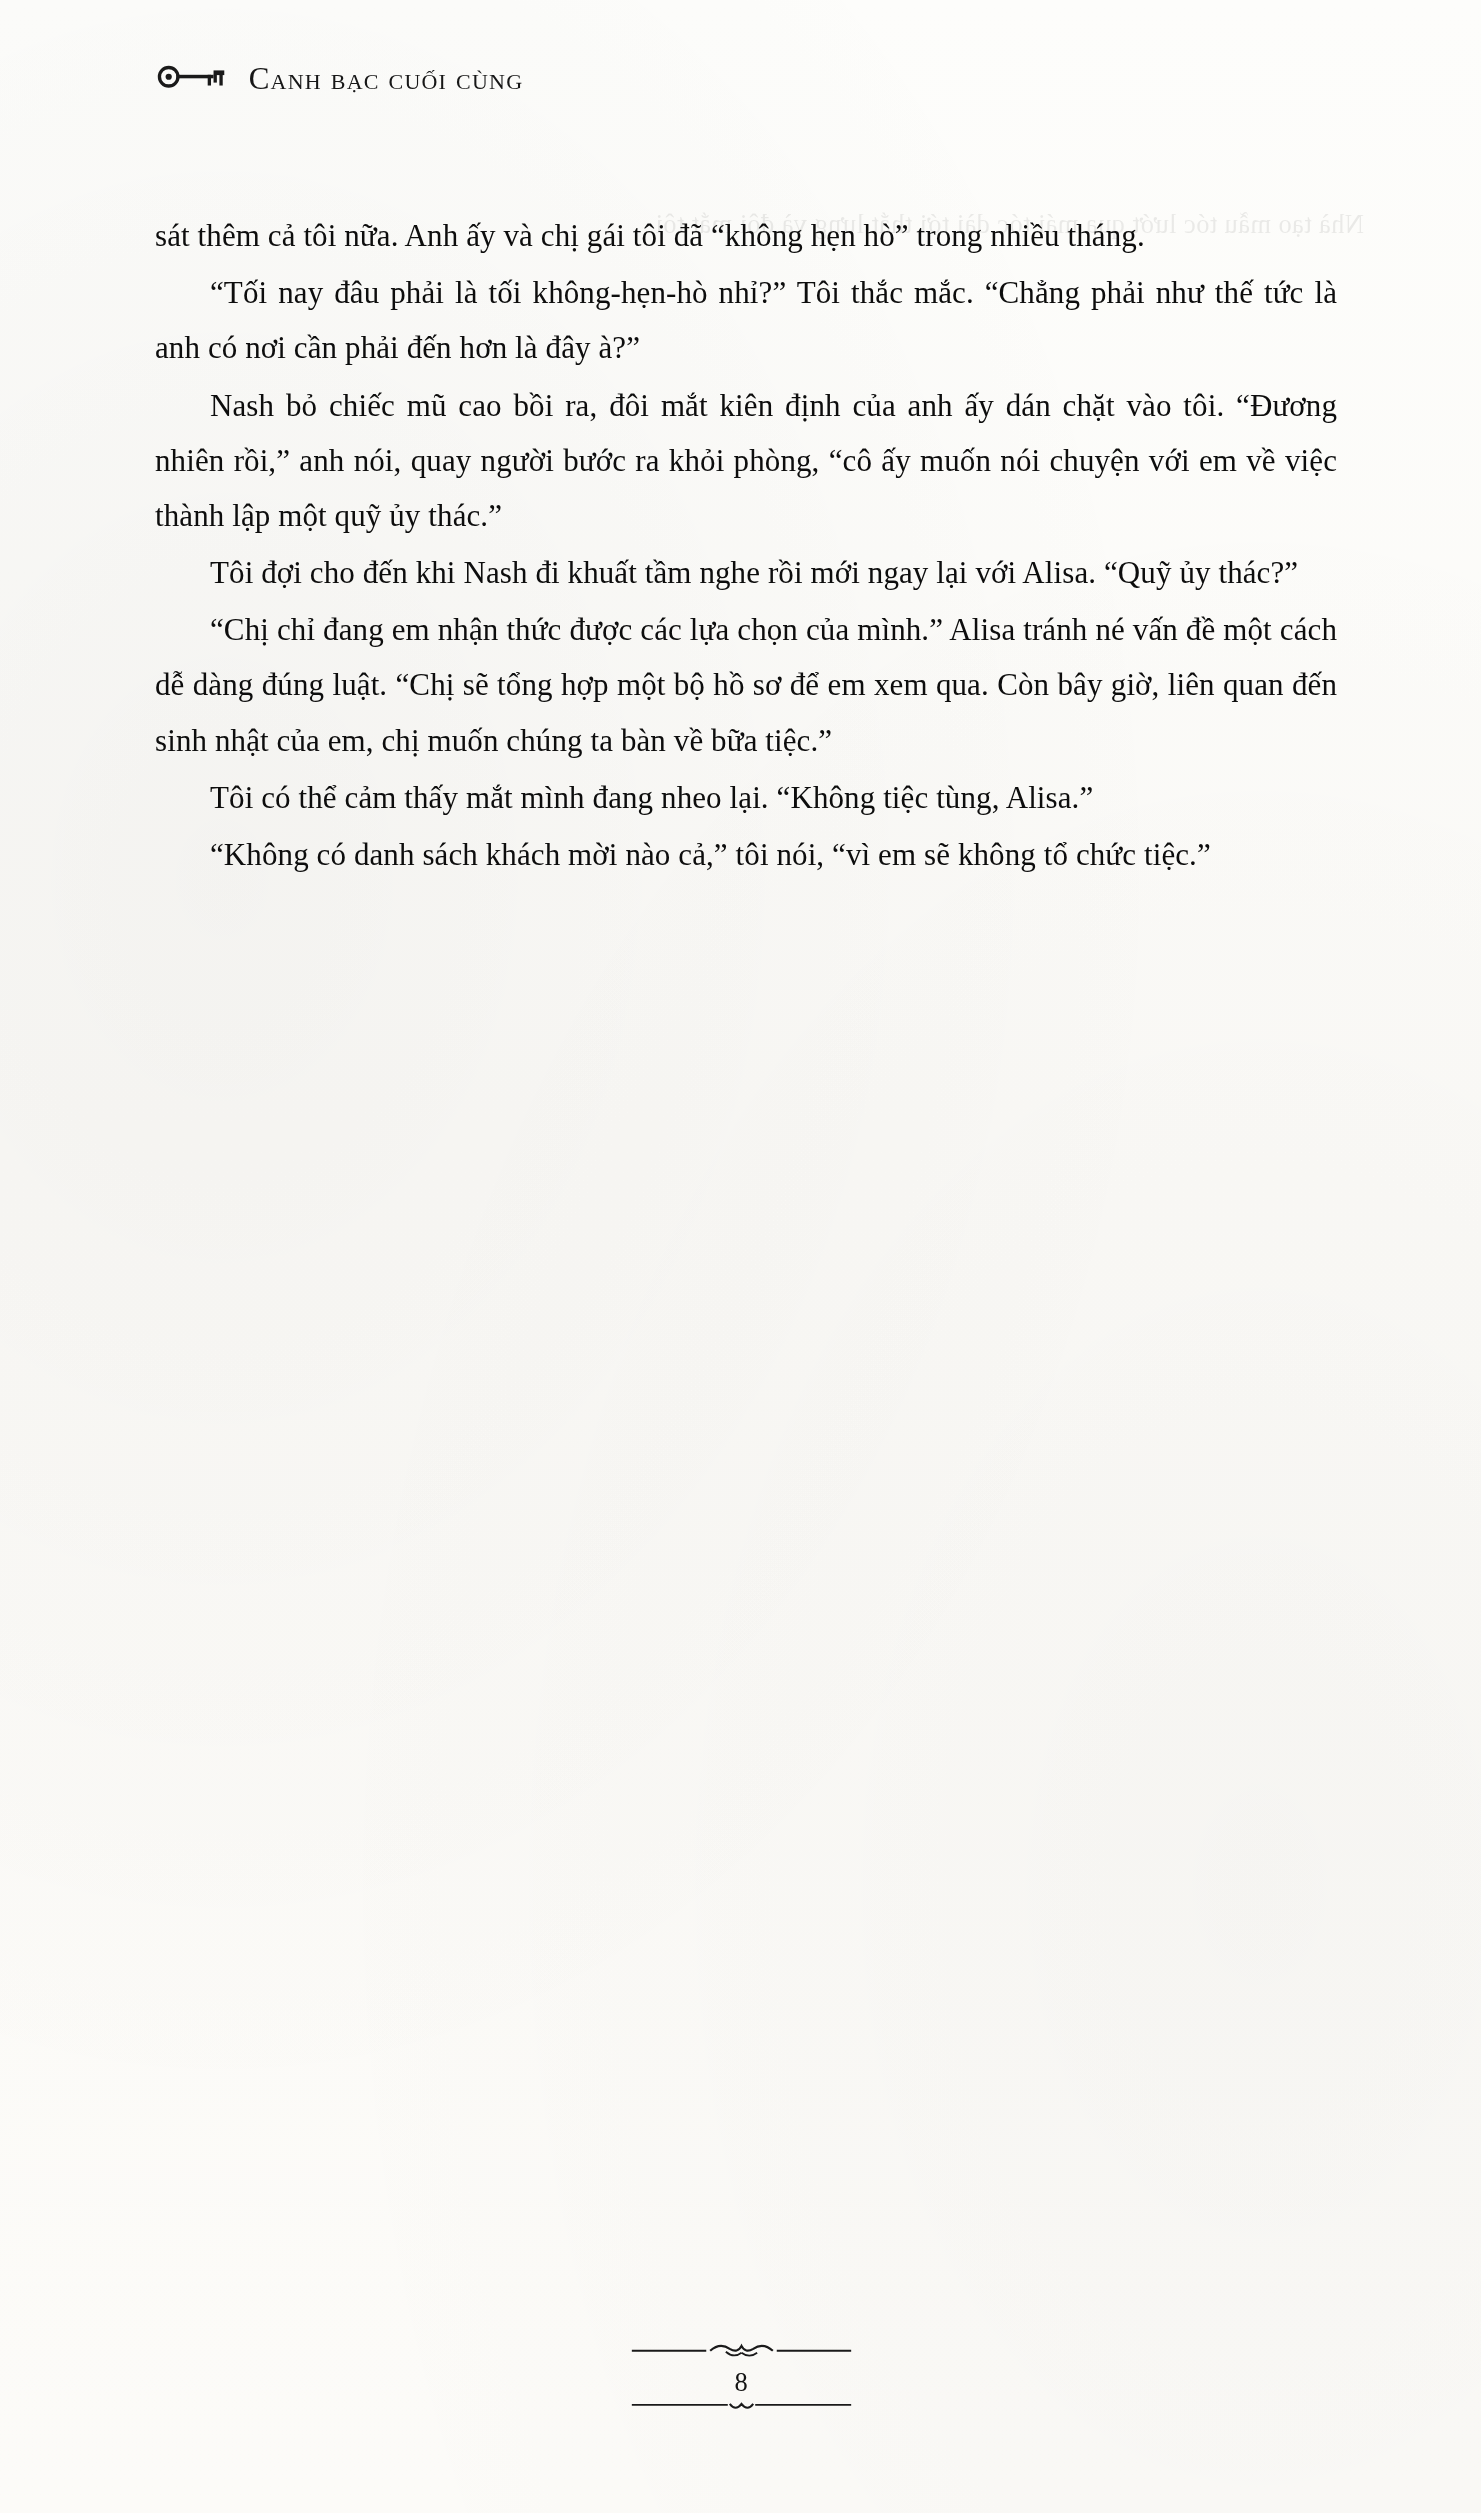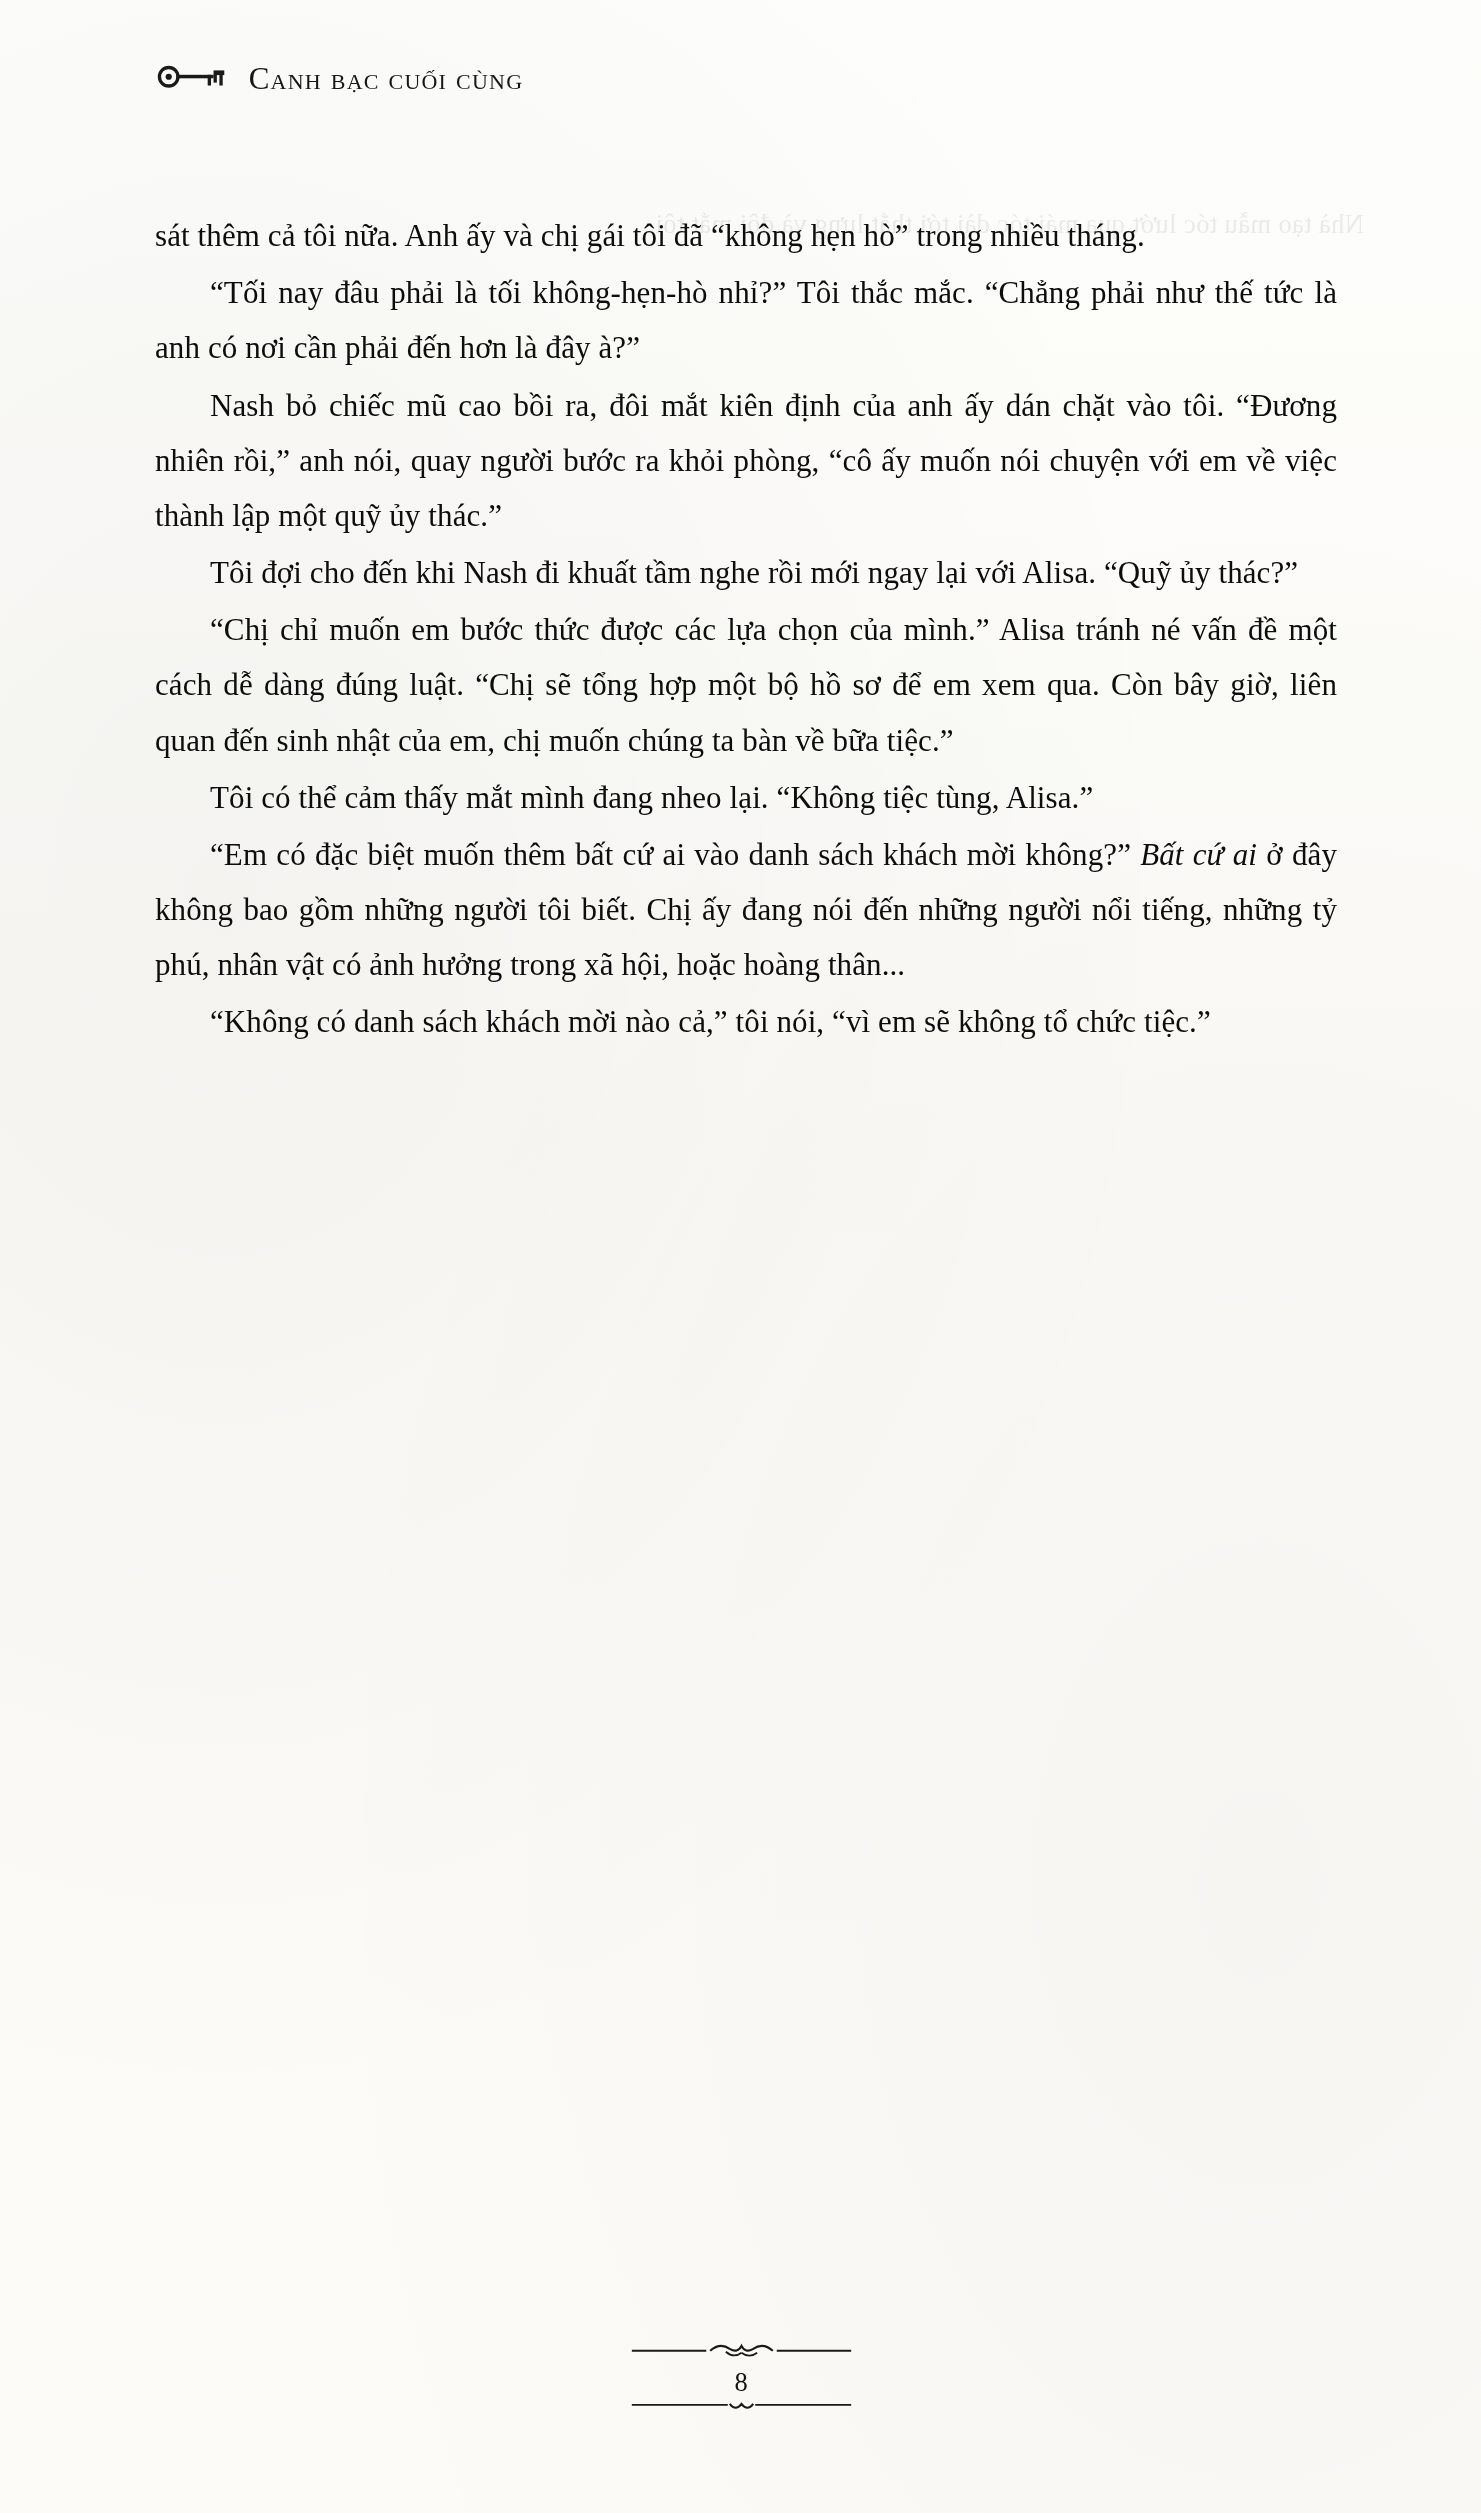--- a/index.html
+++ b/index.html
@@ -120,23 +120,22 @@
       </svg>
     </span>
     <span class="header-title">Canh bạc cuối cùng</span>
   </div>
 
   <div class="content">
     <p class="para noindent">sát thêm cả tôi nữa. Anh ấy và chị gái tôi đã “không hẹn hò” trong nhiều tháng.</p>
     <p class="para">“Tối nay đâu phải là tối không-hẹn-hò nhỉ?” Tôi thắc mắc. “Chẳng phải như thế tức là anh có nơi cần phải đến hơn là đây à?”</p>
     <p class="para">Nash bỏ chiếc mũ cao bồi ra, đôi mắt kiên định của anh ấy dán chặt vào tôi. “Đương nhiên rồi,” anh nói, quay người bước ra khỏi phòng, “cô ấy muốn nói chuyện với em về việc thành lập một quỹ ủy thác.”</p>
     <p class="para">Tôi đợi cho đến khi Nash đi khuất tầm nghe rồi mới ngay lại với Alisa. “Quỹ ủy thác?”</p>
-    <p class="para">“Chị chỉ muốn em bước thức được các lựa chọn của mình.” Alisa tránh né vấn đề một cách dễ dàng đúng luật. “Chị sẽ tổng hợp một bộ hồ sơ để em xem qua. Còn bây giờ, liên quan đến sinh nhật của em, chị muốn chúng ta bàn về bữa tiệc.”</p>
+    <p class="para">“Chị chỉ đang em nhận thức được các lựa chọn của mình.” Alisa tránh né vấn đề một cách dễ dàng đúng luật. “Chị sẽ tổng hợp một bộ hồ sơ để em xem qua. Còn bây giờ, liên quan đến sinh nhật của em, chị muốn chúng ta bàn về bữa tiệc.”</p>
     <p class="para">Tôi có thể cảm thấy mắt mình đang nheo lại. “Không tiệc tùng, Alisa.”</p>
-    <p class="para" id="p9">“Em có đặc biệt muốn thêm bất cứ ai vào danh sách khách mời không?” <em>Bất cứ ai</em> ở đây không bao gồm những người tôi biết. Chị ấy đang nói đến những người nổi tiếng, những tỷ phú, nhân vật có ảnh hưởng trong xã hội, hoặc hoàng thân...</p>
     <p class="para">“Không có danh sách khách mời nào cả,” tôi nói, “vì em sẽ không tổ chức tiệc.”</p>
   </div>
 
   <div class="footer">
     <span class="orn">
       <svg width="235" height="21.6" viewBox="0 0 240 22" xmlns="http://www.w3.org/2000/svg">
         <path d="M8 12 H84" stroke="#1a1a1a" stroke-width="2"></path>
         <path d="M156 12 H232" stroke="#1a1a1a" stroke-width="2"></path>
         <path d="M88 12 q10 -9 20 -2 q8 5 12 -3 q4 8 12 3 q10 -7 20 2" fill="none" stroke="#1a1a1a" stroke-width="2.2"></path>
         <path d="M104 13 q8 7 16 1" fill="none" stroke="#1a1a1a" stroke-width="1.8"></path>

